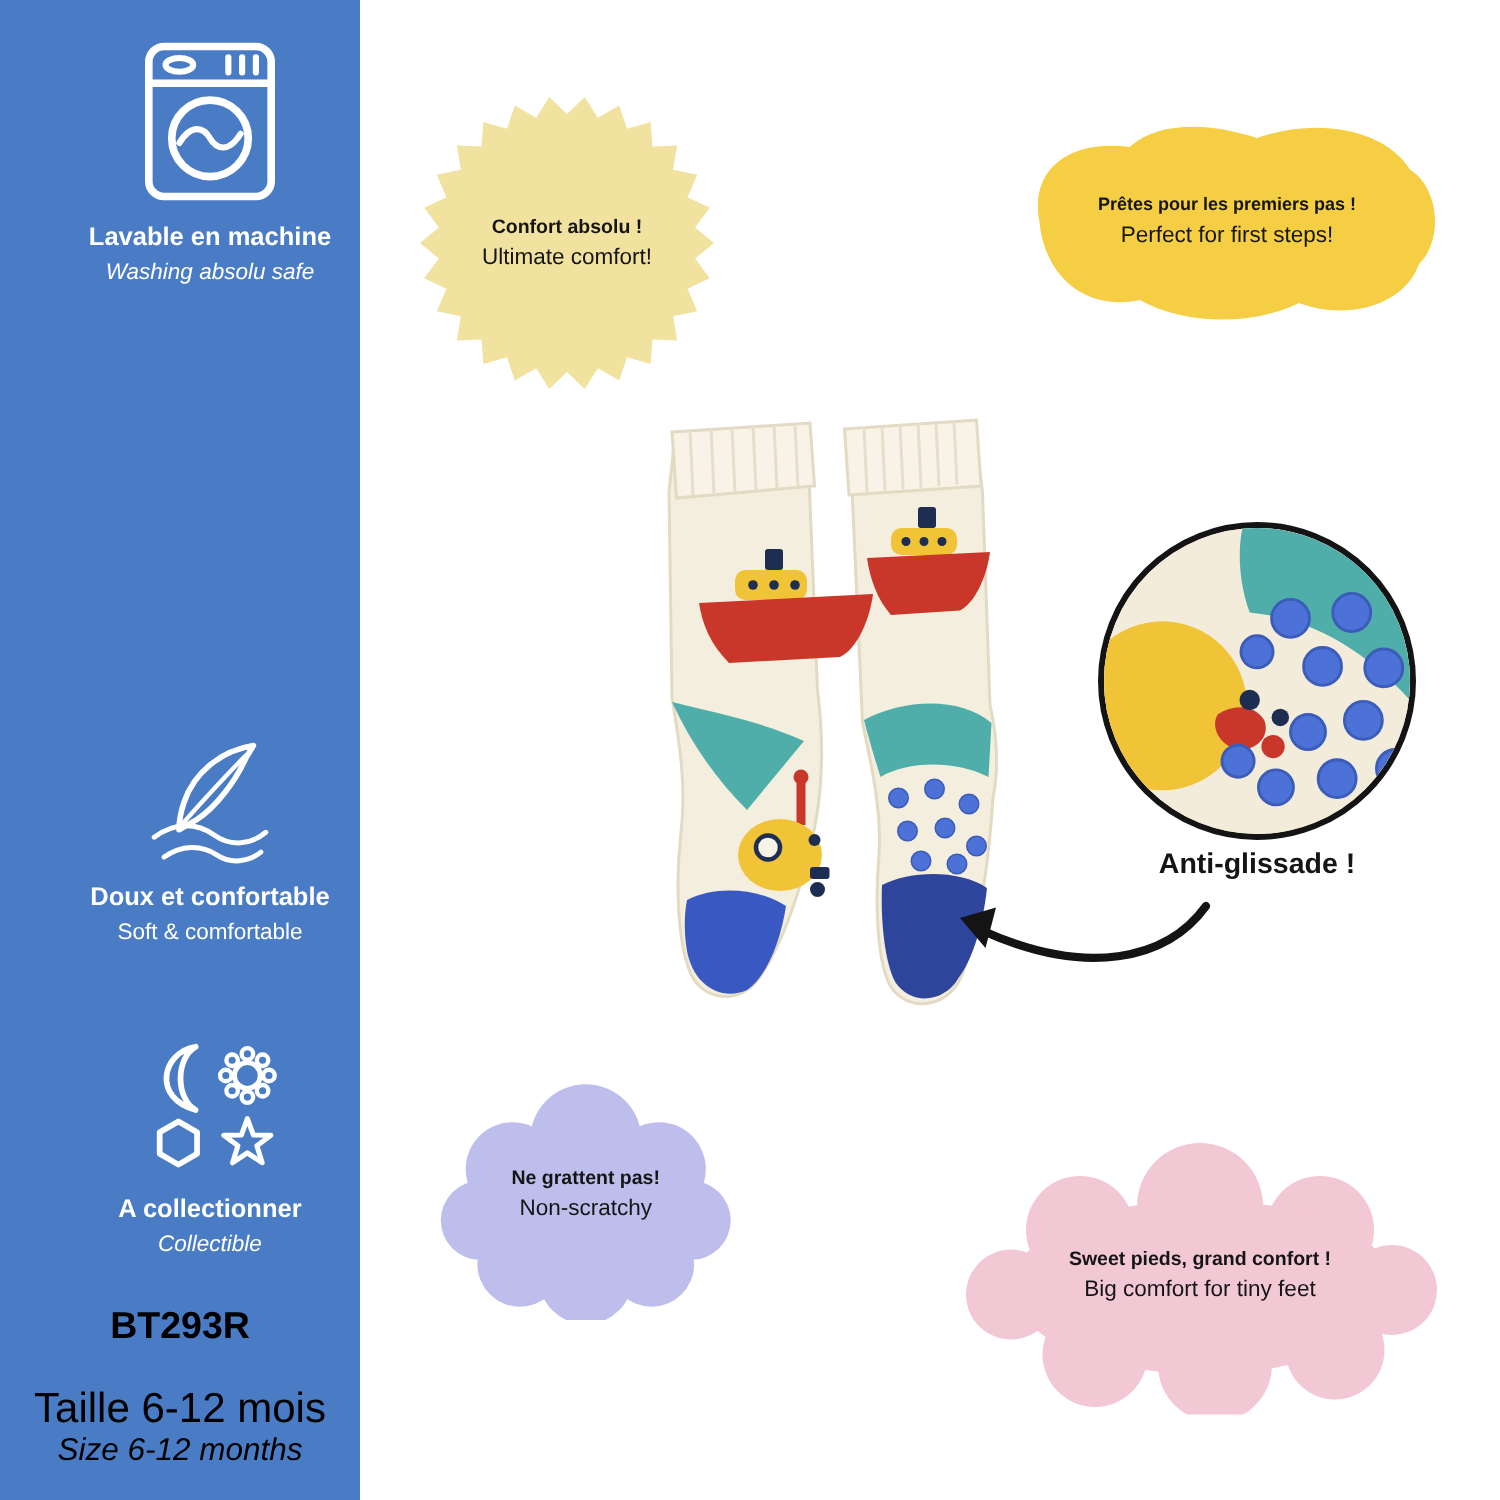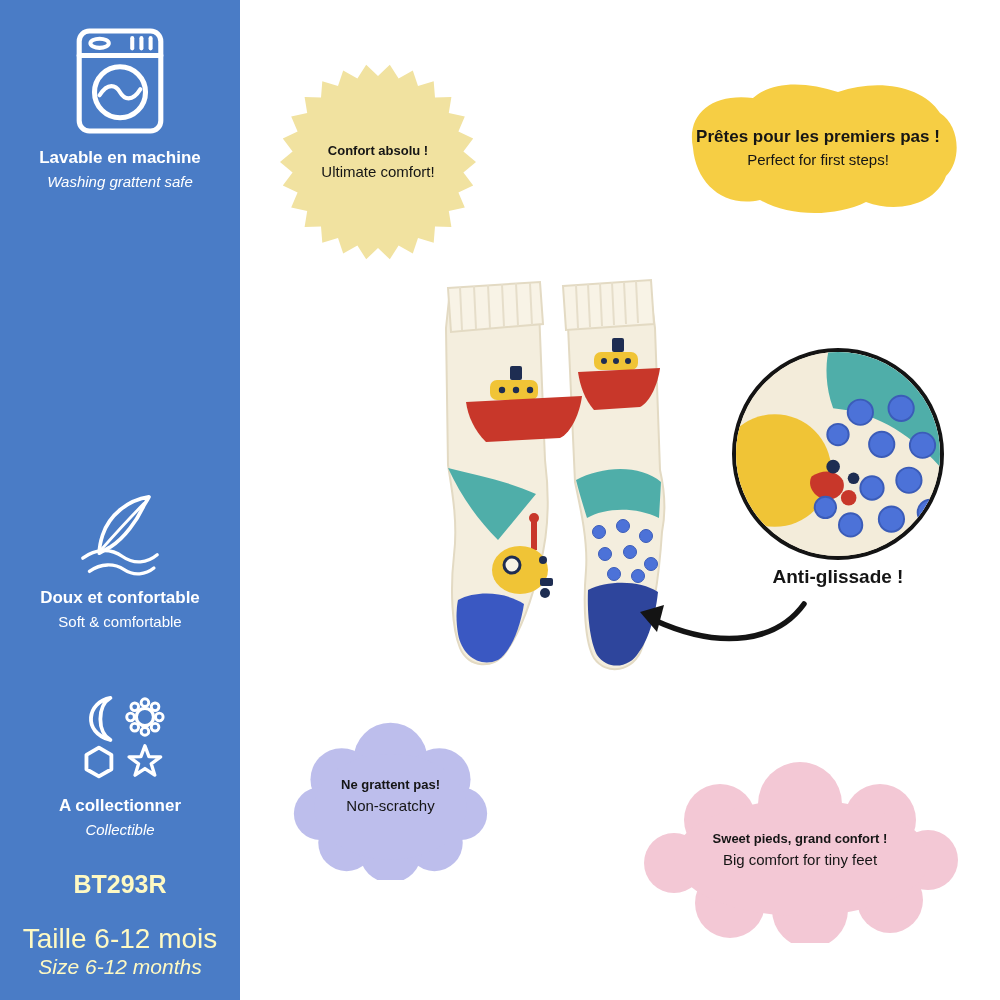--- a/index.html
+++ b/index.html
@@ -2,42 +2,42 @@
 <html><head>
 <meta charset="utf-8">
 <style>
   html,body{margin:0;padding:0;background:#ffffff;}
   .stage{
     position:relative;width:1000px;height:1000px;overflow:hidden;background:#ffffff;
     font-family:"Liberation Sans", sans-serif;color:#151515;
   }
   
   .sidebar{position:absolute;left:0;top:0;width:240px;height:1000px;background:#4A7CC6;color:#fff;}
-  .feat{position:absolute;left:0;width:240px;text-align:center;}
+  .feat{position:absolute;left:0;width:240px;text-align:center;padding-left:20px;}
   .feat svg{display:block;margin:0 auto;}
   .feat-title{font-weight:bold;font-size:17px;margin-top:10px;}
   .feat-sub{font-size:15px;line-height:1.3;max-width:165px;margin:4px auto 0;}
   .italic{font-style:italic;}
   #feat-wash{top:24px;}
   #feat-cat{top:280px;}
   #feat-feather{top:492px;}
   #feat-collect{top:694px;}
-  .sku{position:absolute;top:870px;width:240px;text-align:center;color:#fef9c3;}
+  .sku{position:absolute;top:870px;width:240px;text-align:center;color:#000000;}
   .sku-code{font-size:25px;font-weight:bold;}
   .sku-fr{font-size:28px;margin-top:24px;}
   .sku-en{font-size:21px;font-style:italic;margin-top:0;}
   
   .badge{position:absolute;}
   .badge .bg{position:absolute;left:0;top:0;width:100%;height:100%;}
   .badge-text{position:absolute;inset:0;display:flex;flex-direction:column;align-items:center;justify-content:center;text-align:center;}
   .badge-title{font-weight:bold;font-size:13px;line-height:1.25;}
   .badge-sub{font-size:15px;margin-top:4px;line-height:1.25;}
   #badge-comfort{left:278px;top:62px;width:200px;height:200px;}
   #badge-first-steps{left:668px;top:68px;width:300px;height:160px;}
-  #badge-first-steps .badge-title{font-size:17px;}
+  #badge-first-steps .badge-title{font-size:12px;}
   #badge-non-scratchy{left:288px;top:712px;width:205px;height:168px;}
   #badge-tiny-feet{left:640px;top:758px;width:320px;height:185px;}
   
   .socks{position:absolute;left:402px;top:260px;width:305px;height:450px;}
   
   .magnifier{position:absolute;left:732px;top:348px;width:204px;height:204px;border:4px solid #141414;border-radius:50%;overflow:hidden;background:#F3ECDA;}
   .magnifier svg{display:block;width:100%;height:100%;}
   .callout{position:absolute;left:727px;top:566px;width:222px;text-align:center;}
   .callout-title{font-weight:bold;font-size:19px;}
   .callout-sub{font-size:17px;margin-top:5px;}
@@ -57,21 +57,21 @@
           <line x1="10" y1="30" x2="90" y2="30"></line>
           <ellipse cx="30" cy="18" rx="9" ry="4.5" stroke-width="4"></ellipse>
           <line x1="62" y1="13" x2="62" y2="23" stroke-width="4"></line>
           <line x1="71" y1="13" x2="71" y2="23" stroke-width="4"></line>
           <line x1="80" y1="13" x2="80" y2="23" stroke-width="4"></line>
           <circle cx="50" cy="66" r="25"></circle>
           <path d="M30,69 C38,56 46,59 50,66 C54,73 62,76 70,63" stroke-width="4"></path>
         </g>
       </svg>
       <div class="feat-title">Lavable en machine</div>
-      <div class="feat-sub italic">Washing grattent safe</div>
+      <div class="feat-sub italic">Washing absolu safe</div>
     </div>
 
 
     <div class="feat" id="feat-collect">
       <svg width="96" height="92" viewBox="0 0 100 96">
         <g fill="none" stroke="#ffffff" stroke-linecap="round" stroke-linejoin="round">
           <path d="M40,4 C16,8 10,40 40,48 C26,40 26,12 40,4 Z" stroke-width="4"></path>
           <circle cx="76" cy="24" r="9" stroke-width="3.5"></circle>
           <circle cx="91" cy="24" r="4" stroke-width="3"></circle>
             <circle cx="86.6" cy="34.6" r="4" stroke-width="3"></circle>

